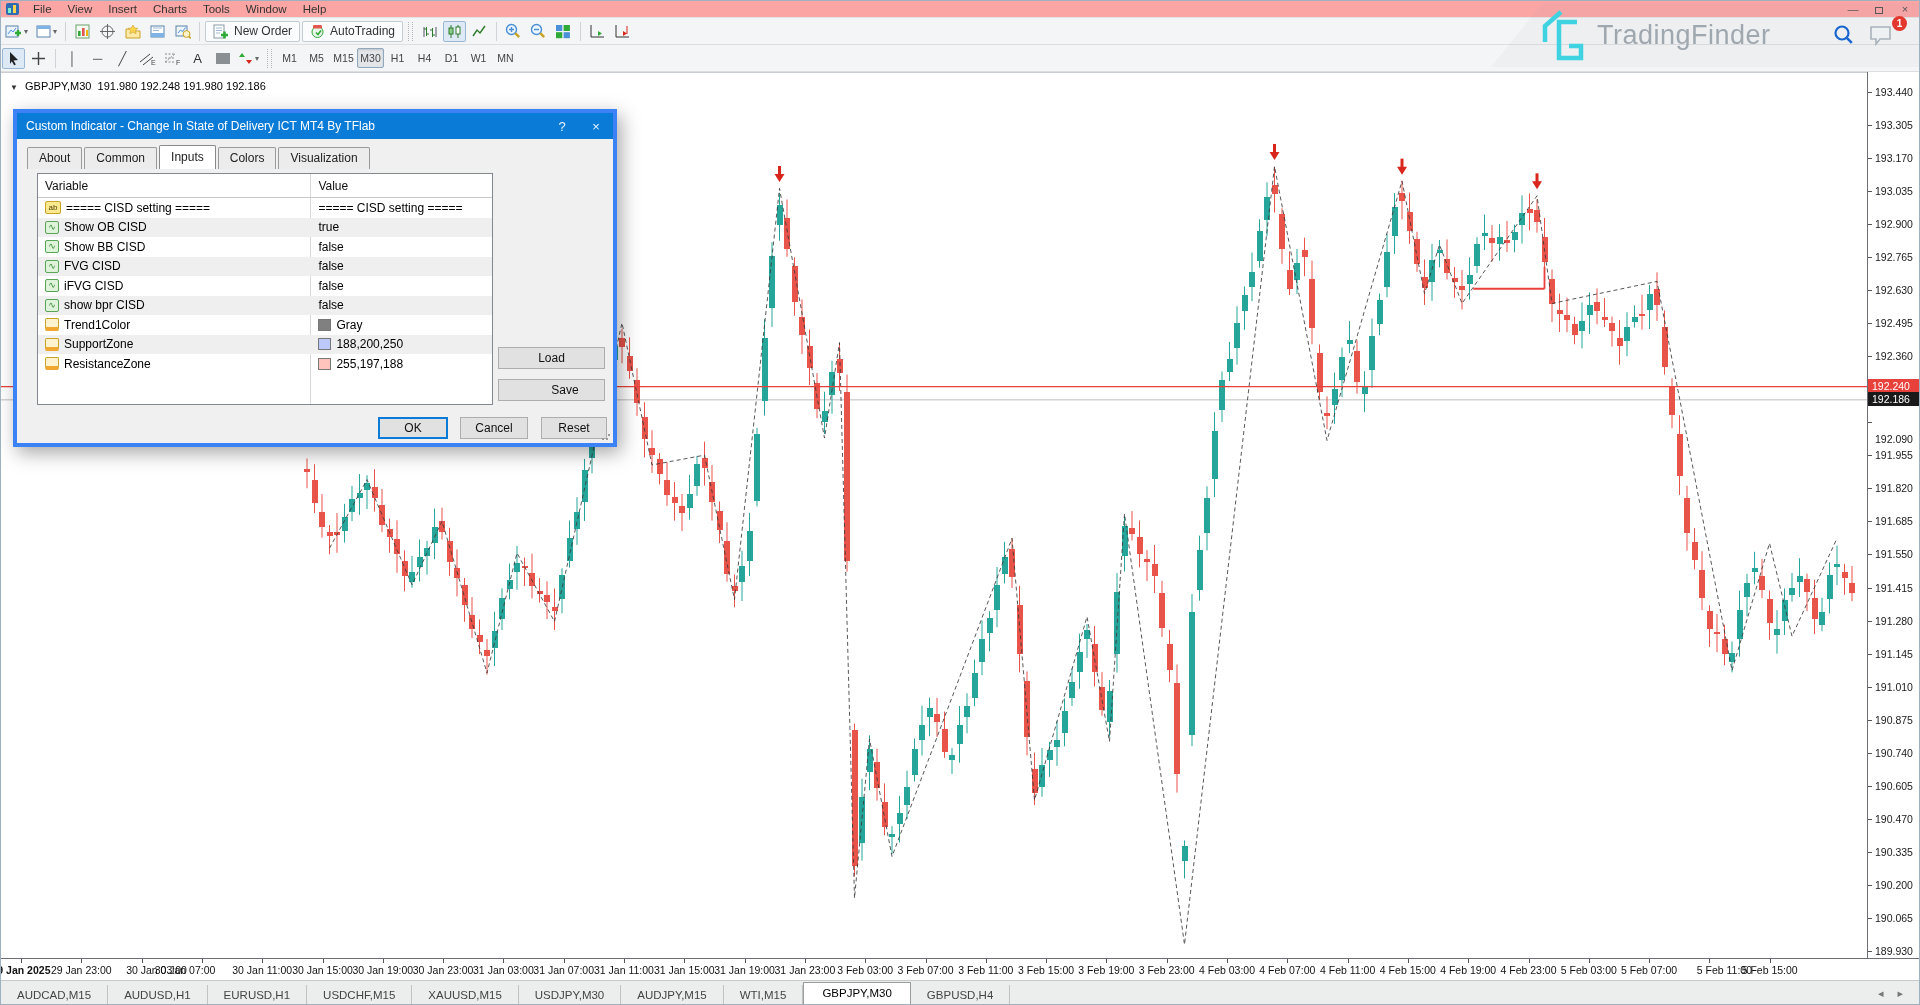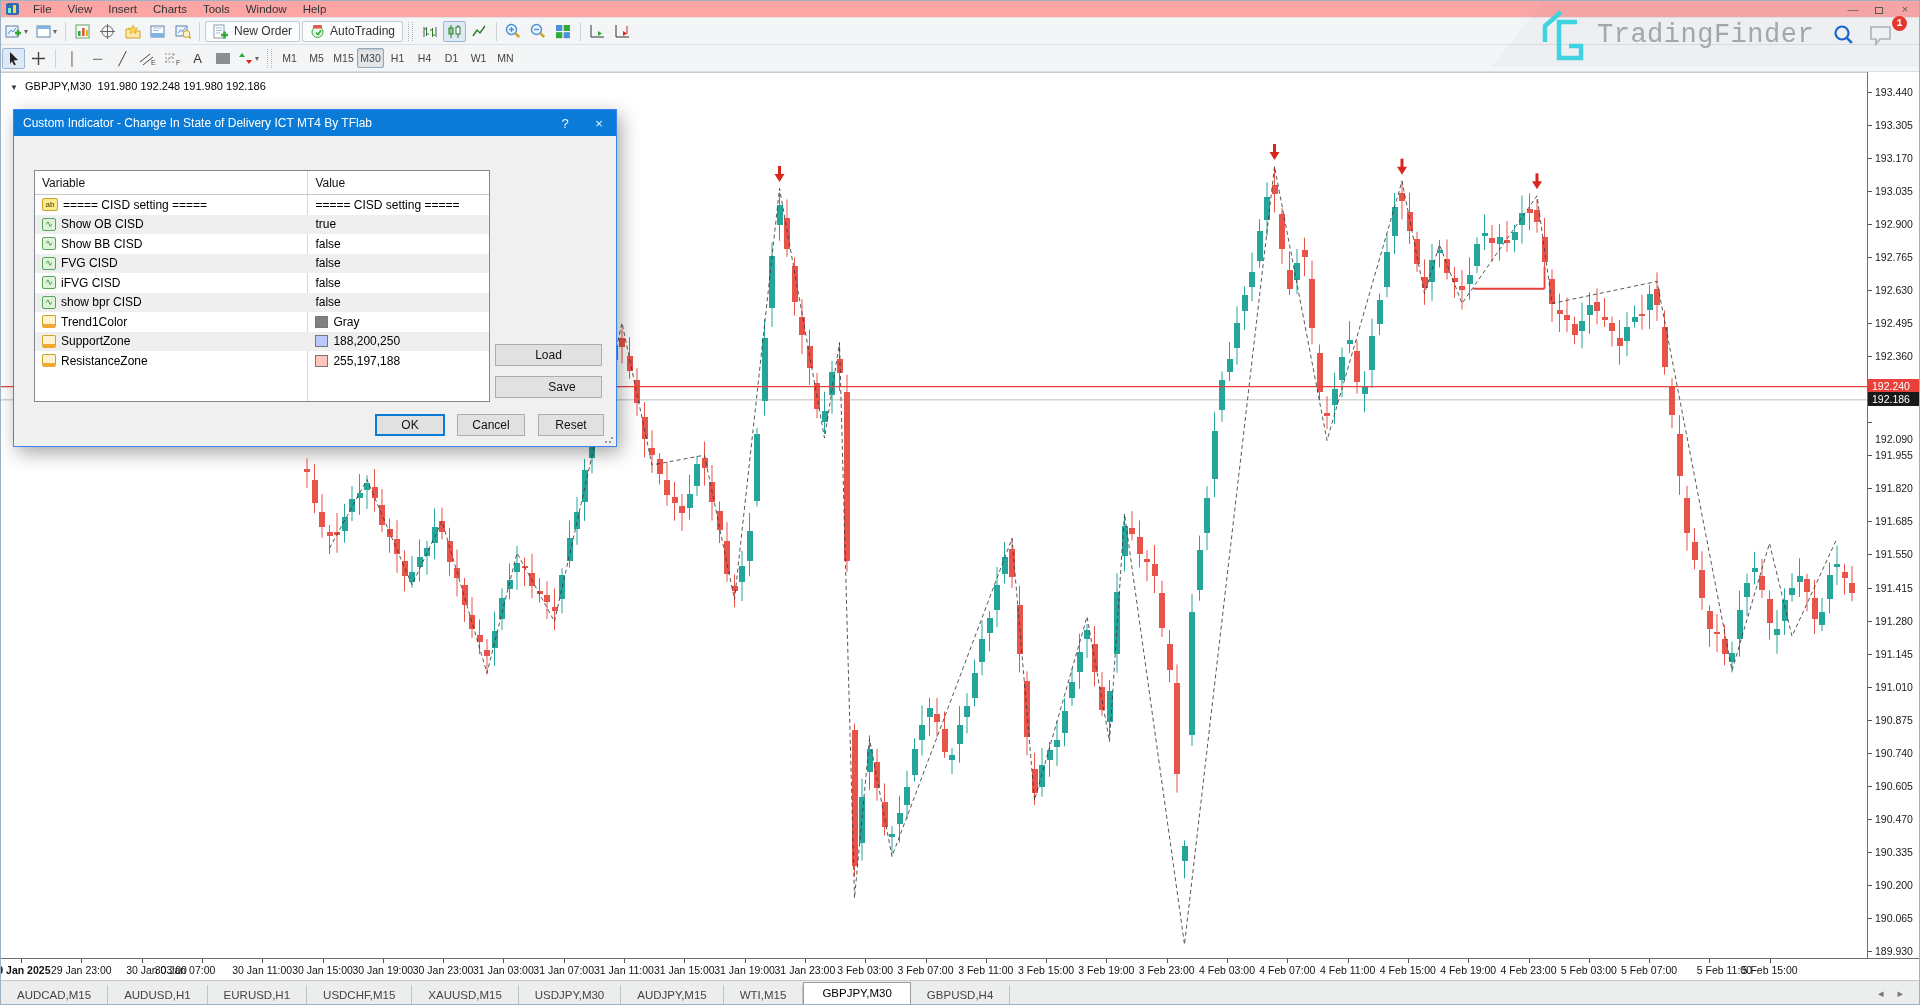--- a/index.html
+++ b/index.html
@@ -35,21 +35,21 @@
   .sep { width:1px; height:19px; background:#cfd2d6; margin:0 4px; }
   .grip { width:5px; height:19px; border-left:1px dotted #b4b8bc; border-right:1px dotted #b4b8bc; margin:0 4px;}
   .tfbtn { width:27px; height:20px; display:flex; align-items:center; justify-content:center;
            font-size:10.5px; color:#444; border:1px solid transparent; border-radius:2px; cursor:default;}
   .tfbtn.pressed { border-color:#8fa8bd; background:#e3e6e9; box-shadow:inset 0 1px 2px rgba(0,0,0,.15); }
   .glyph { font-size:13px; color:#555; }
   svg.i { display:block; }
 
   
   .watermark { position:absolute; left:1530px; top:2px; width:390px; height:64px; z-index:6;
-               display:flex; align-items:center;font-family:Liberation Mono, monospace; }
+               display:flex; align-items:center; }
   .wm-bg { position:absolute; left:-40px; top:0; width:430px; height:64px;
            background:#8a97a5; opacity:.06; clip-path:polygon(12% 0,100% 0,100% 100%,0 100%); }
   .brand-text { font-size:27px; color:#a2a9b0; letter-spacing:.5px; margin-left:10px; font-weight:400;}
   .wm-icons { margin-left:auto; display:flex; align-items:center; gap:14px; padding-right:28px; position:relative;}
   .badge { position:absolute; right:14px; top:-8px; width:15px; height:15px; border-radius:50%;
            background:#e3372e; color:#fff; font-size:10px; line-height:15px; text-align:center; font-weight:700;}
 
   
   .chart-area { position:absolute; left:0; top:71px; width:1866px; height:886px; background:#fff;
                 border-top:1px solid #c9ccd0; z-index:1; overflow:hidden;}
@@ -70,21 +70,21 @@
   .bottom-bar { position:absolute; left:0; top:979px; width:1920px; height:26px; background:#eceded;
                 border-top:1px solid #c6c8ca; display:flex; align-items:flex-end; z-index:5;
                 font-size:11.5px; color:#444; }
   .btab { padding:4px 16px 5px; border-right:1px solid #c0c2c4; cursor:default; margin-bottom:0;}
   .btab.active { background:#fff; border:1px solid #9a9c9e; border-bottom:none; color:#000;
                  padding:4px 18px 7px; font-weight:400; }
   .tab-scroll { margin-left:auto; display:flex; gap:14px; padding:0 18px 6px; color:#777; font-size:11px;}
 
   
   .dialog { position:absolute; left:12px; top:108px; width:604px; height:338px; background:#f0f0f0;
-            border:1px solid #3b82f6; box-shadow:4px 6px 18px rgba(0,0,0,.35); z-index:50; font-size:12px;}
+            border:4px solid #3b82f6; box-shadow:4px 6px 18px rgba(0,0,0,.35); z-index:50; font-size:12px;}
   .dlg-title { height:26px; background:#0a7bd7; color:#fff; display:flex; align-items:center;
                padding-left:9px; font-size:12px; }
   .dlg-title .t { flex:1; }
   .dlg-x { width:34px; text-align:center; color:#eaf4fd; font-size:13px; cursor:default;}
   .dlg-tabs { display:flex; padding:8px 10px 0; }
   .dtab { padding:3px 11px 4px; border:1px solid #9a9a9a; border-bottom:none; background:#ececec;
           margin-right:2px; border-radius:2px 2px 0 0; cursor:default; color:#222;}
   .dtab.active { background:#fff; padding-top:4px; margin-top:-2px; border-color:#8a8a8a; }
   .dlg-table { position:absolute; left:20px; top:60px; width:456px; height:232px; background:#fff;
                border:1px solid #828790; }
@@ -910,20 +910,27 @@
     <span>▸</span>
   </div>
 </div>
 
 <div class="dialog">
   <div class="dlg-title">
     <span class="t">Custom Indicator - Change In State of Delivery ICT MT4 By TFlab</span>
     <span class="dlg-x">?</span>
     <span class="dlg-x">×</span>
   </div>
+  <div class="dlg-tabs" id="dialog-tabs">
+      <span class="dtab">About</span>
+      <span class="dtab">Common</span>
+      <span class="dtab active">Inputs</span>
+      <span class="dtab">Colors</span>
+      <span class="dtab">Visualization</span>
+    </div>
   <div class="dlg-table" id="dialog-table">
     <div class="col-div"></div>
   <div class="trow header">
         <div class="tcell-v">Variable</div>
         <div class="tcell-val">Value</div>
       </div>
       <div class="trow">
         <div class="tcell-v">
           <span class="ico-ab">ab</span>
           <span>===== CISD setting =====</span>

